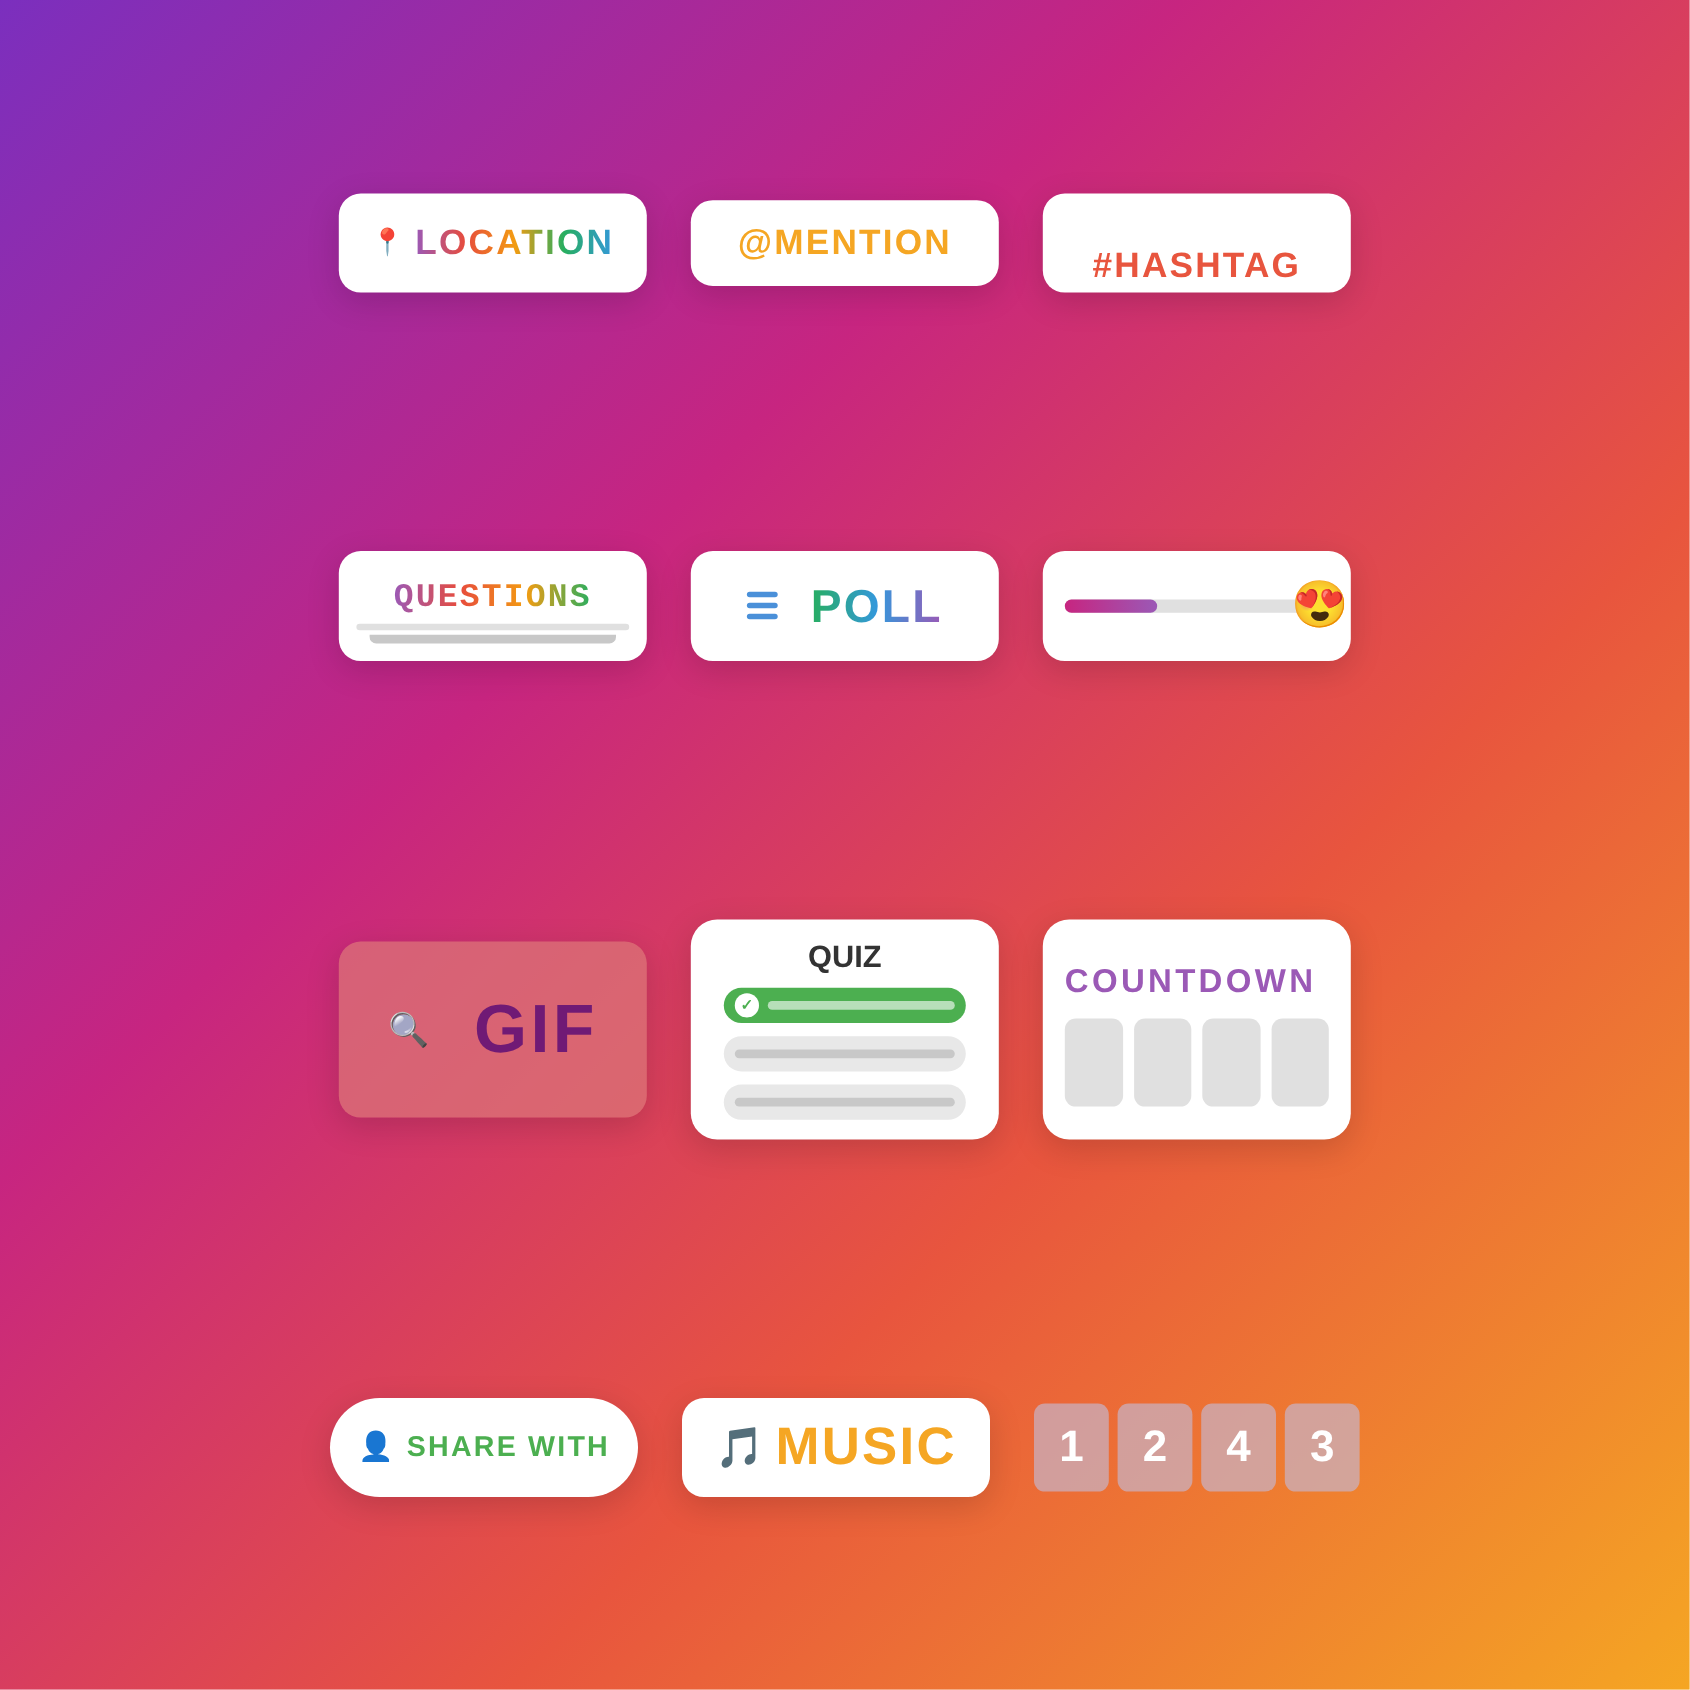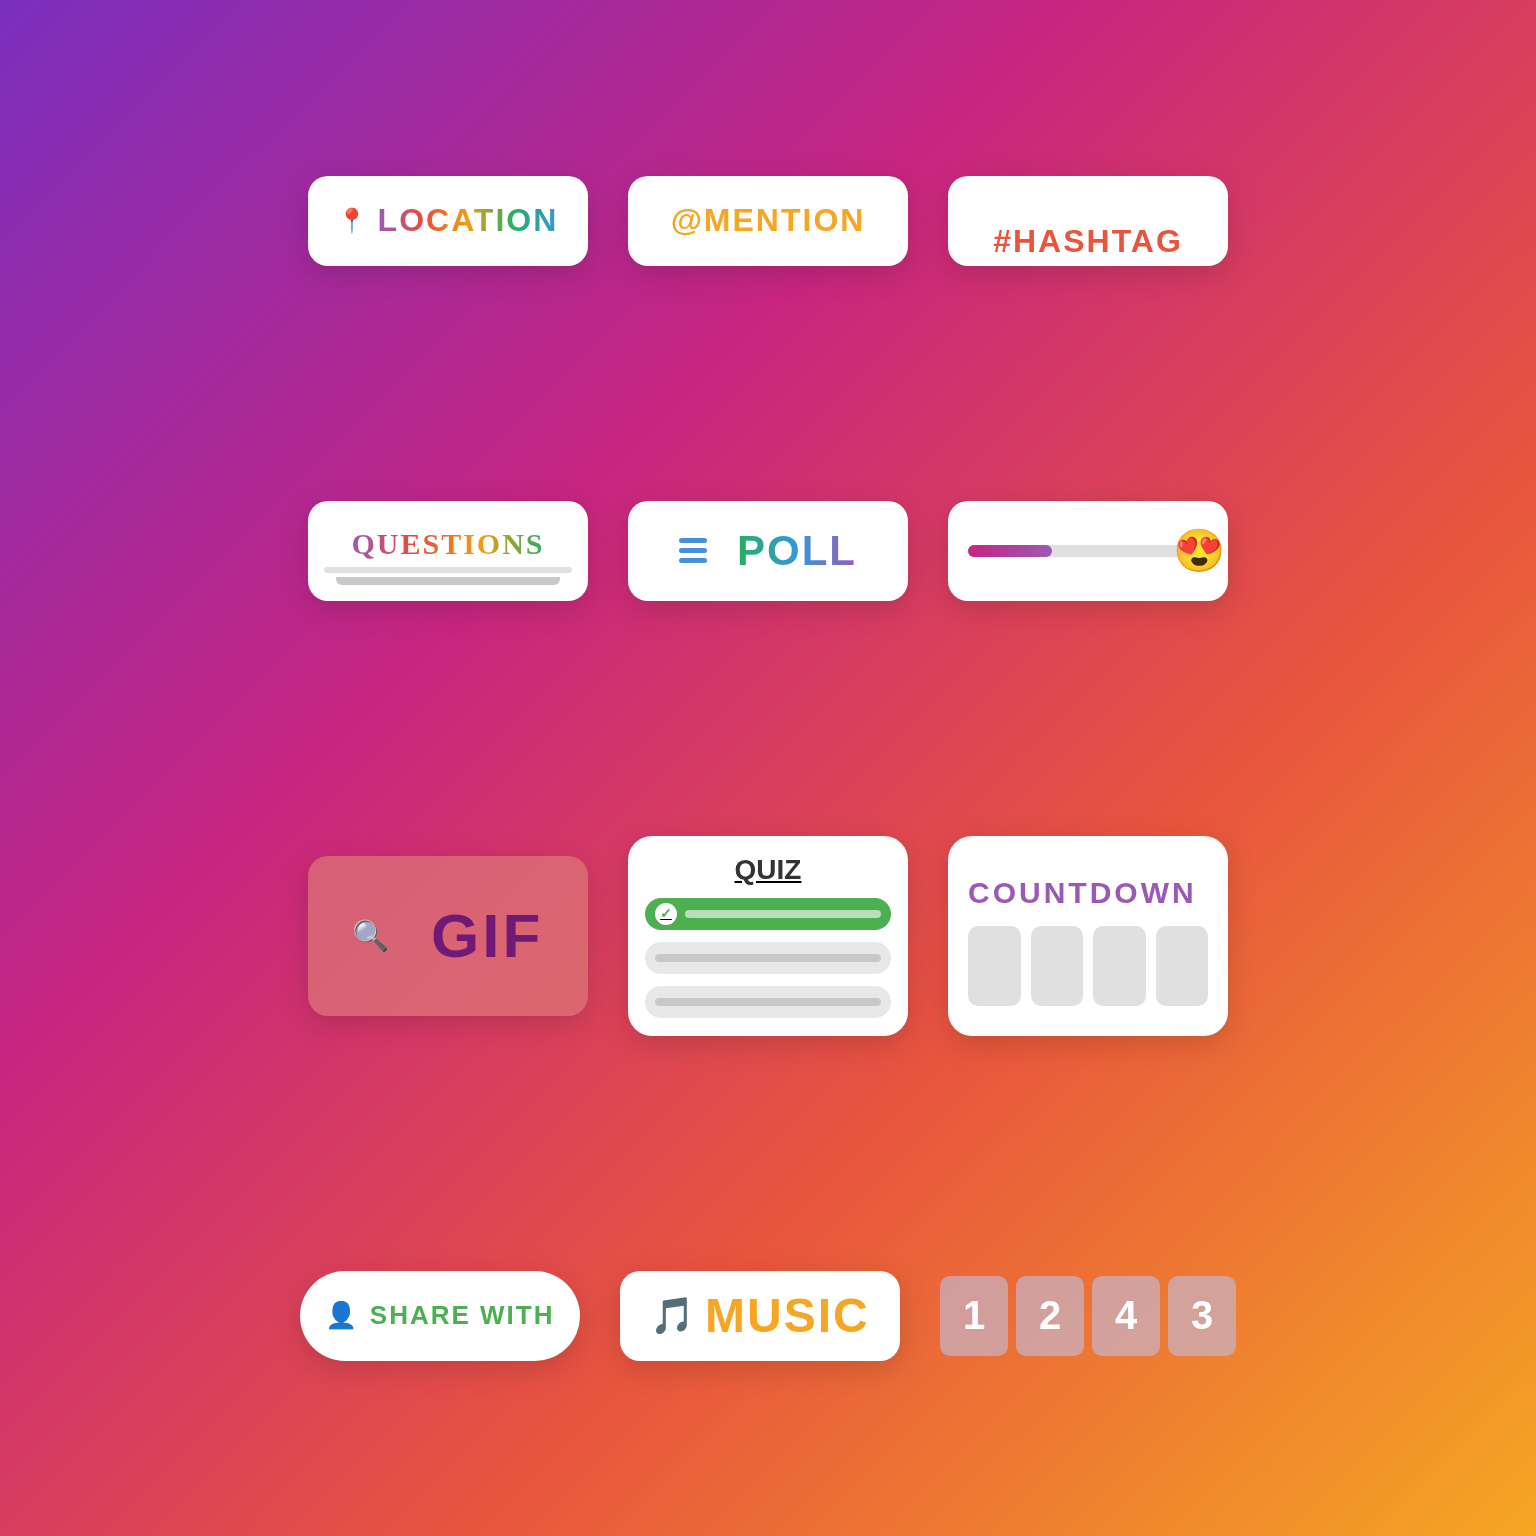--- a/index.html
+++ b/index.html
@@ -46,21 +46,21 @@
     
     .sticker-location {
       width: 280px;
       height: 90px;
       padding: 0 24px;
       gap: 10px;
     }
 
     .sticker-mention {
       width: 280px;
-      height: 90px;
+      height: 78px;
       padding: 0 24px;
     }
 
     .sticker-hashtag {
       width: 280px;
       height: 90px;
       padding: 0 24px;
     }
 
     
@@ -91,24 +91,23 @@
       height: 160px;
       background: rgba(220, 120, 120, 0.7);
       border-radius: 20px;
       gap: 16px;
     }
 
     .sticker-quiz {
       width: 280px;
       height: 200px;
       flex-direction: column;
-      padding: 18px 17px;
+      padding: 18px 30px;
       gap: 12px;
       border-radius: 24px;
-      text-decoration: underline;
     }
 
     .sticker-countdown {
       width: 280px;
       height: 200px;
       flex-direction: column;
       padding: 20px 20px;
       gap: 16px;
       border-radius: 24px;
       justify-content: flex-start;
@@ -159,21 +158,21 @@
     .label-hashtag {
       font-family: Arial, sans-serif;
       font-weight: 900;
       font-size: 32px;
       letter-spacing: 2px;
       color: #E8553E;
       margin-top: 42px;
     }
 
     .label-questions {
-      font-family: Liberation Serif, serif;
+      font-family: Liberation Mono, monospace;
       font-weight: 900;
       font-size: 30px;
       letter-spacing: 2px;
       background: linear-gradient(90deg, #9B59B6, #E74C3C, #F39C12, #27AE60);
       -webkit-background-clip: text;
       -webkit-text-fill-color: transparent;
       background-clip: text;
     }
 
     .questions-underline {

